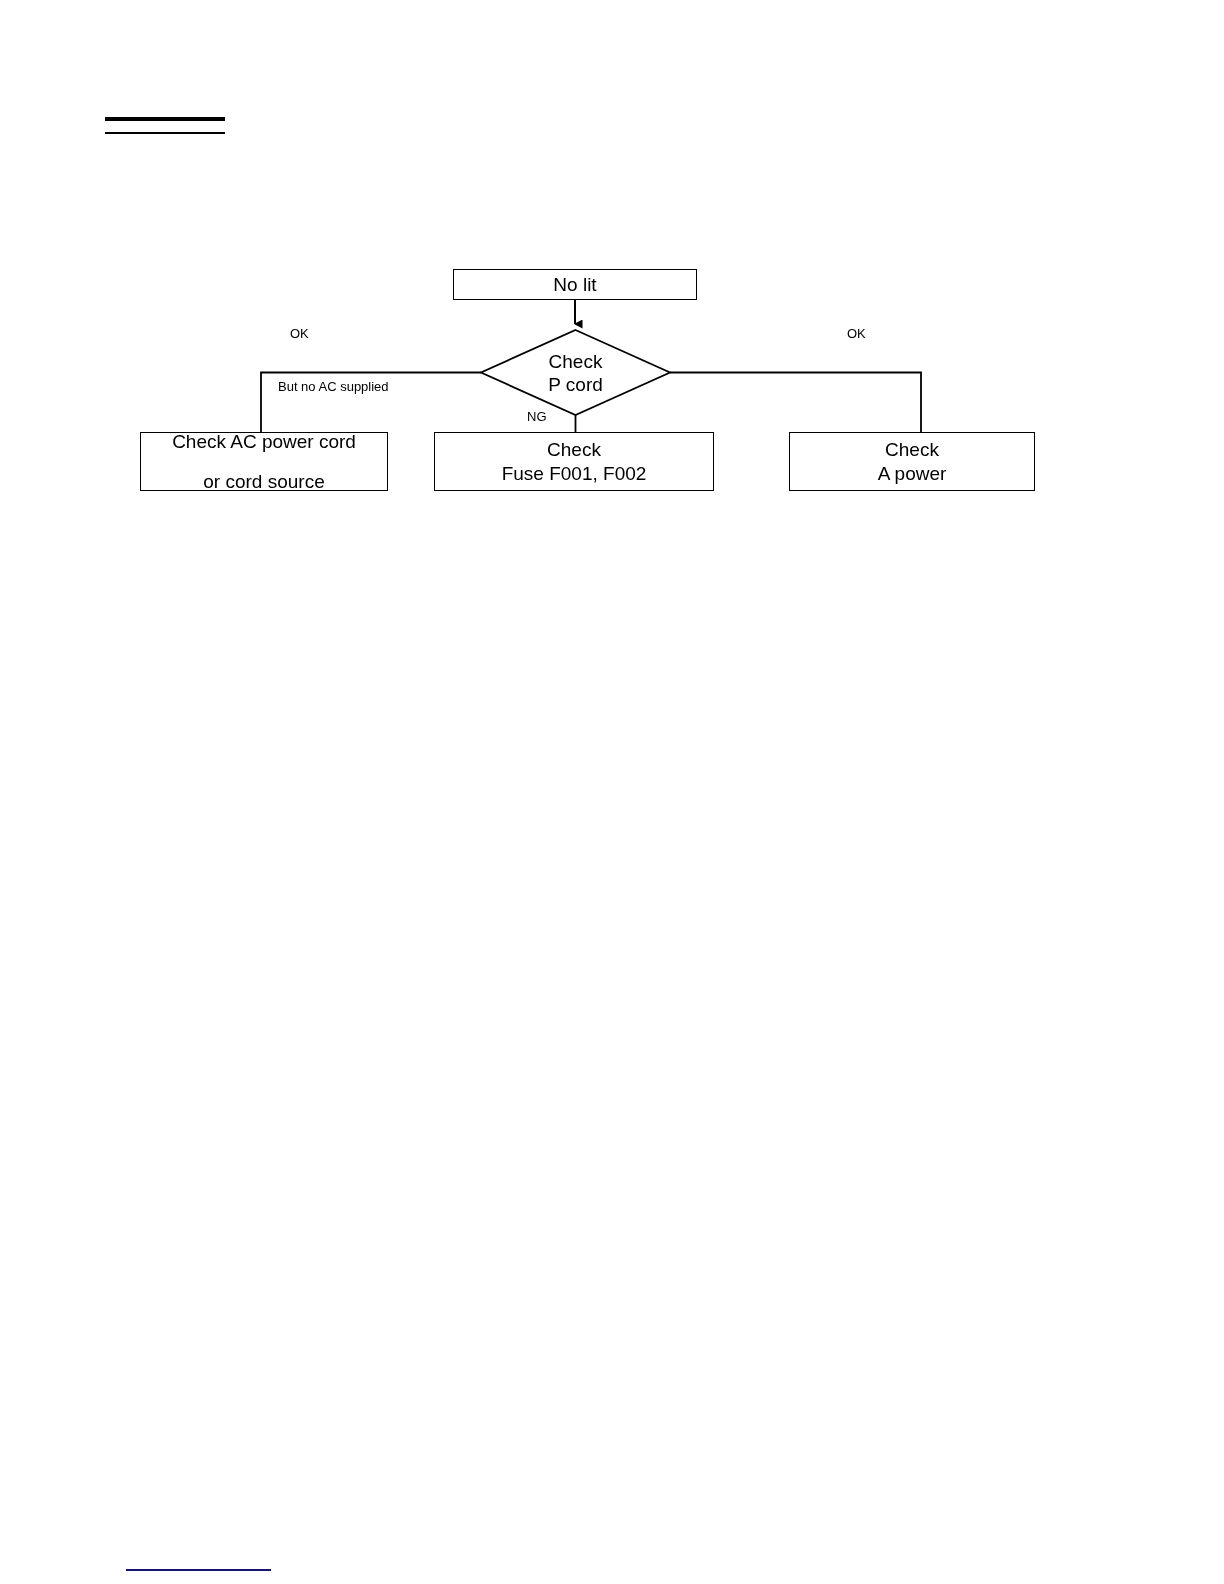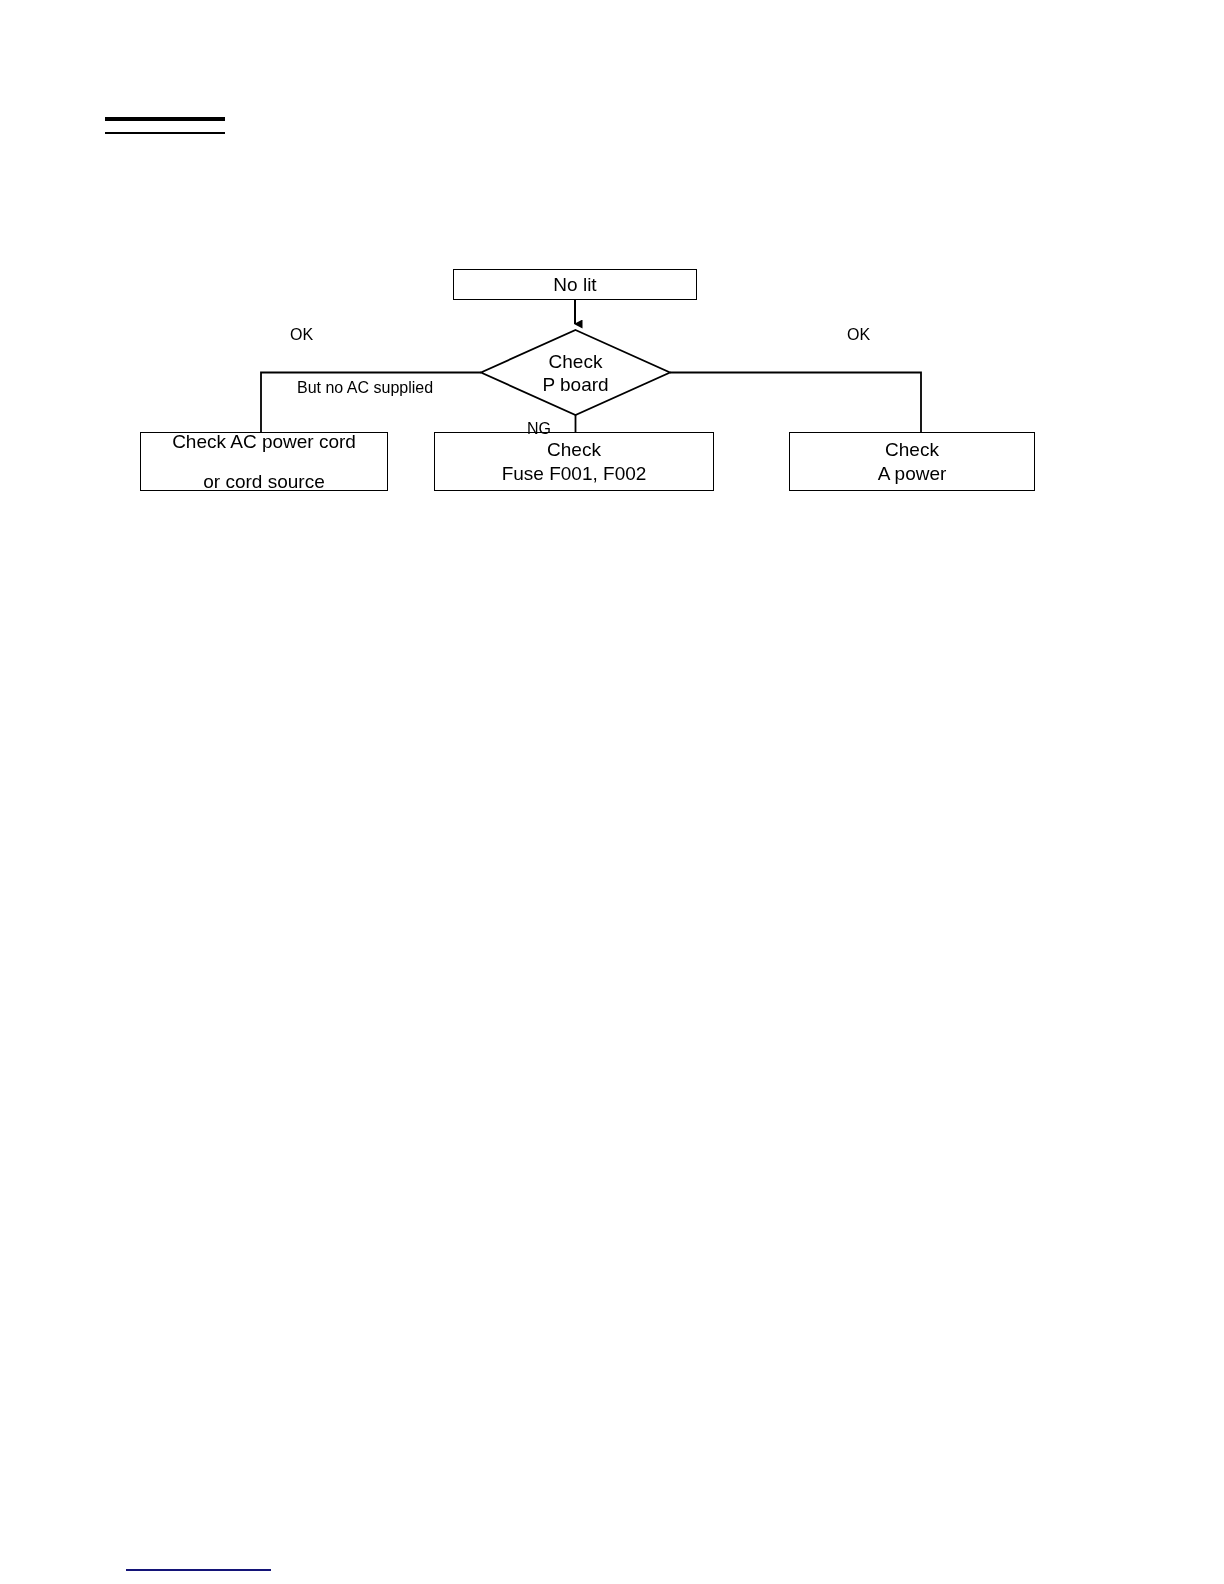--- a/index.html
+++ b/index.html
@@ -122,28 +122,28 @@
     justify-content: center;
     text-align: center;
     font-size: 19px;
     line-height: 1.22;
     pointer-events: none;
   }
 
   
   .edge-label {
     position: absolute;
-    font-size: 16px;
+    font-size: 13px;
     white-space: nowrap;
     background: transparent;
   }
   #label-ok-left   { left: 290px; top: 326px; }
   #label-ok-right  { left: 847px; top: 326px; }
-  #label-no-ac     { left: 297px; top: 379px; }
-  #label-ng        { left: 527px; top: 420px; }
+  #label-no-ac     { left: 278px; top: 379px; }
+  #label-ng        { left: 527px; top: 409px; }
 </style>
 </head>
 <body>
 
 <div class="rule" id="header-rule-thick"></div>
 <div class="rule" id="header-rule-thin"></div>
 
 <div id="flowchart">
 
   <svg id="flow-svg" viewBox="0 0 1224 560">
@@ -163,21 +163,21 @@
 
     <polyline points="670,372.5 921,372.5 921,432" fill="none" stroke="#000000" stroke-width="1.8"></polyline>
   </svg>
 
   <div class="node-box" id="node-no-lit">
     <span class="node-line">No lit</span>
   </div>
 
   <div id="decision-label">
     <span class="node-line">Check</span>
-    <span class="node-line">P board</span>
+    <span class="node-line">P cord</span>
   </div>
 
   <div class="node-box" id="node-ac-power">
     <span class="node-line">Check AC power cord</span>
     <span class="node-line">or cord source</span>
   </div>
 
   <div class="node-box" id="node-fuse">
     <span class="node-line">Check</span>
     <span class="node-line">Fuse F001, F002</span>

